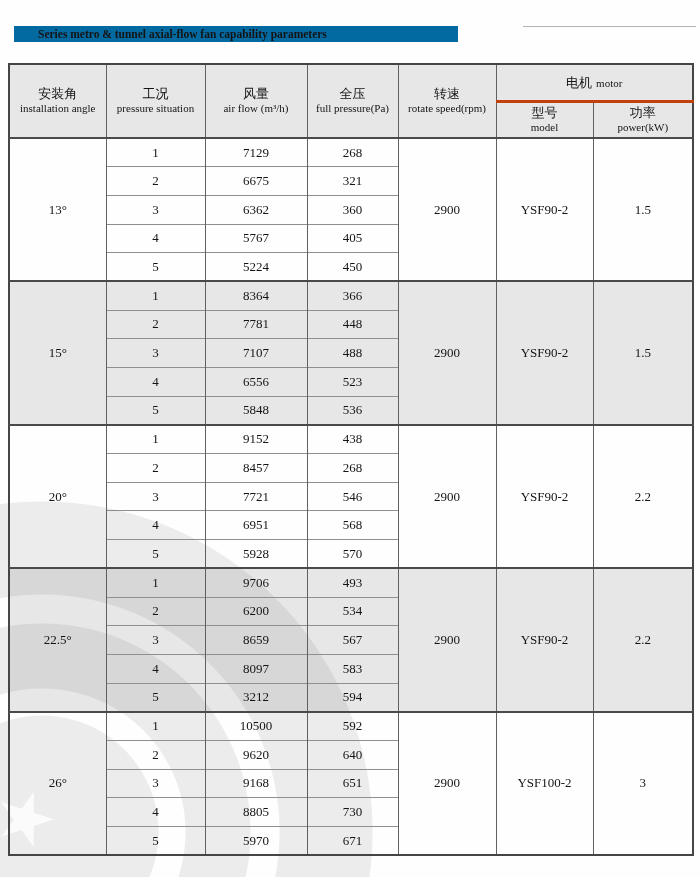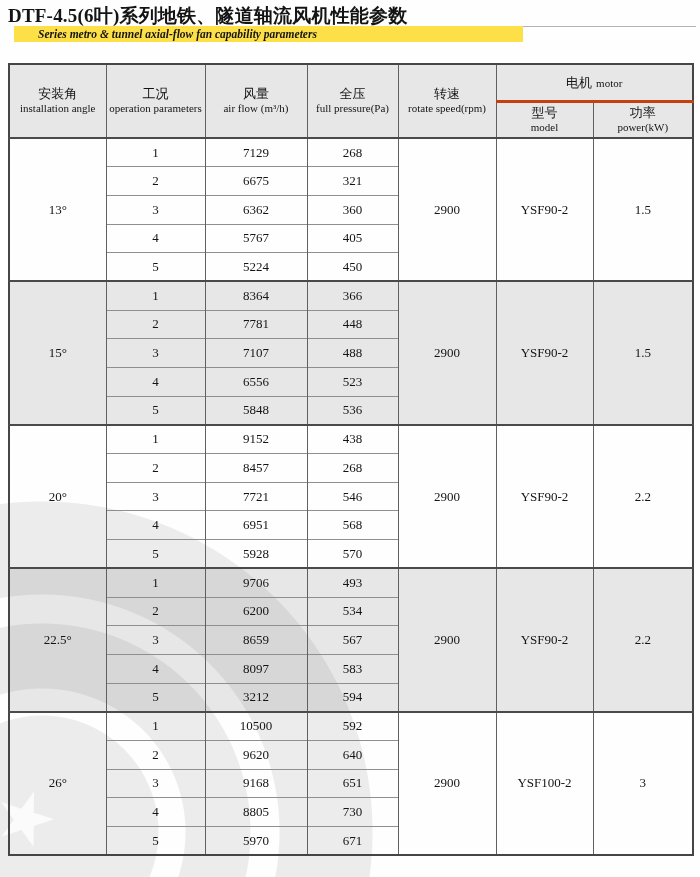--- a/index.html
+++ b/index.html
@@ -42,26 +42,25 @@
     left: 8px; top: 3px;
     font-size: 19px;
     font-weight: bold;
     letter-spacing: 0.2px;
     z-index: 2;
     white-space: nowrap;
   }
   .subtitle-bar {
     position: absolute;
     left: 14px; top: 26px;
-    width: 509px; height: 16px;
-    background: #fde047;
+    width: 444px; height: 16px;
+    background: #0369a1;
     z-index: 2;
     display: flex;
     align-items: center;
-    font-style: italic;
   }
   .subtitle-bar span {
     font-size: 11.5px;
     font-weight: bold;
     padding-left: 24px;
     white-space: nowrap;
   }
   .subtitle-rule {
     position: absolute;
     left: 523px; top: 26px;
@@ -108,21 +107,20 @@
 </style>
 </head>
 <body>
 
 <div class="page">
 
   <div class="watermark">
     <div class="watermark-star"></div>
   </div>
 
-  <div class="title">DTF-4.5(6叶)系列地铁、隧道轴流风机性能参数</div>
   <div class="subtitle-bar">
     <span>Series metro &amp; tunnel axial-flow fan capability parameters</span>
   </div>
   <div class="subtitle-rule"></div>
 
   <div class="tbl-wrap">
     <table>
       <colgroup>
         <col style="width:97px">
           <col style="width:99px">
@@ -133,21 +131,21 @@
         <col style="width:100px">
       </colgroup>
       <thead>
         <tr>
           <th rowspan="2">
             <div class="zh">安装角</div>
             <div class="en">installation angle</div>
           </th>
           <th rowspan="2">
             <div class="zh">工况</div>
-            <div class="en">operation parameters</div>
+            <div class="en">pressure situation</div>
           </th>
           <th rowspan="2">
             <div class="zh">风量</div>
             <div class="en">air flow (m³/h)</div>
           </th>
           <th rowspan="2">
             <div class="zh">全压</div>
             <div class="en">full pressure(Pa)</div>
           </th>
           <th rowspan="2">

